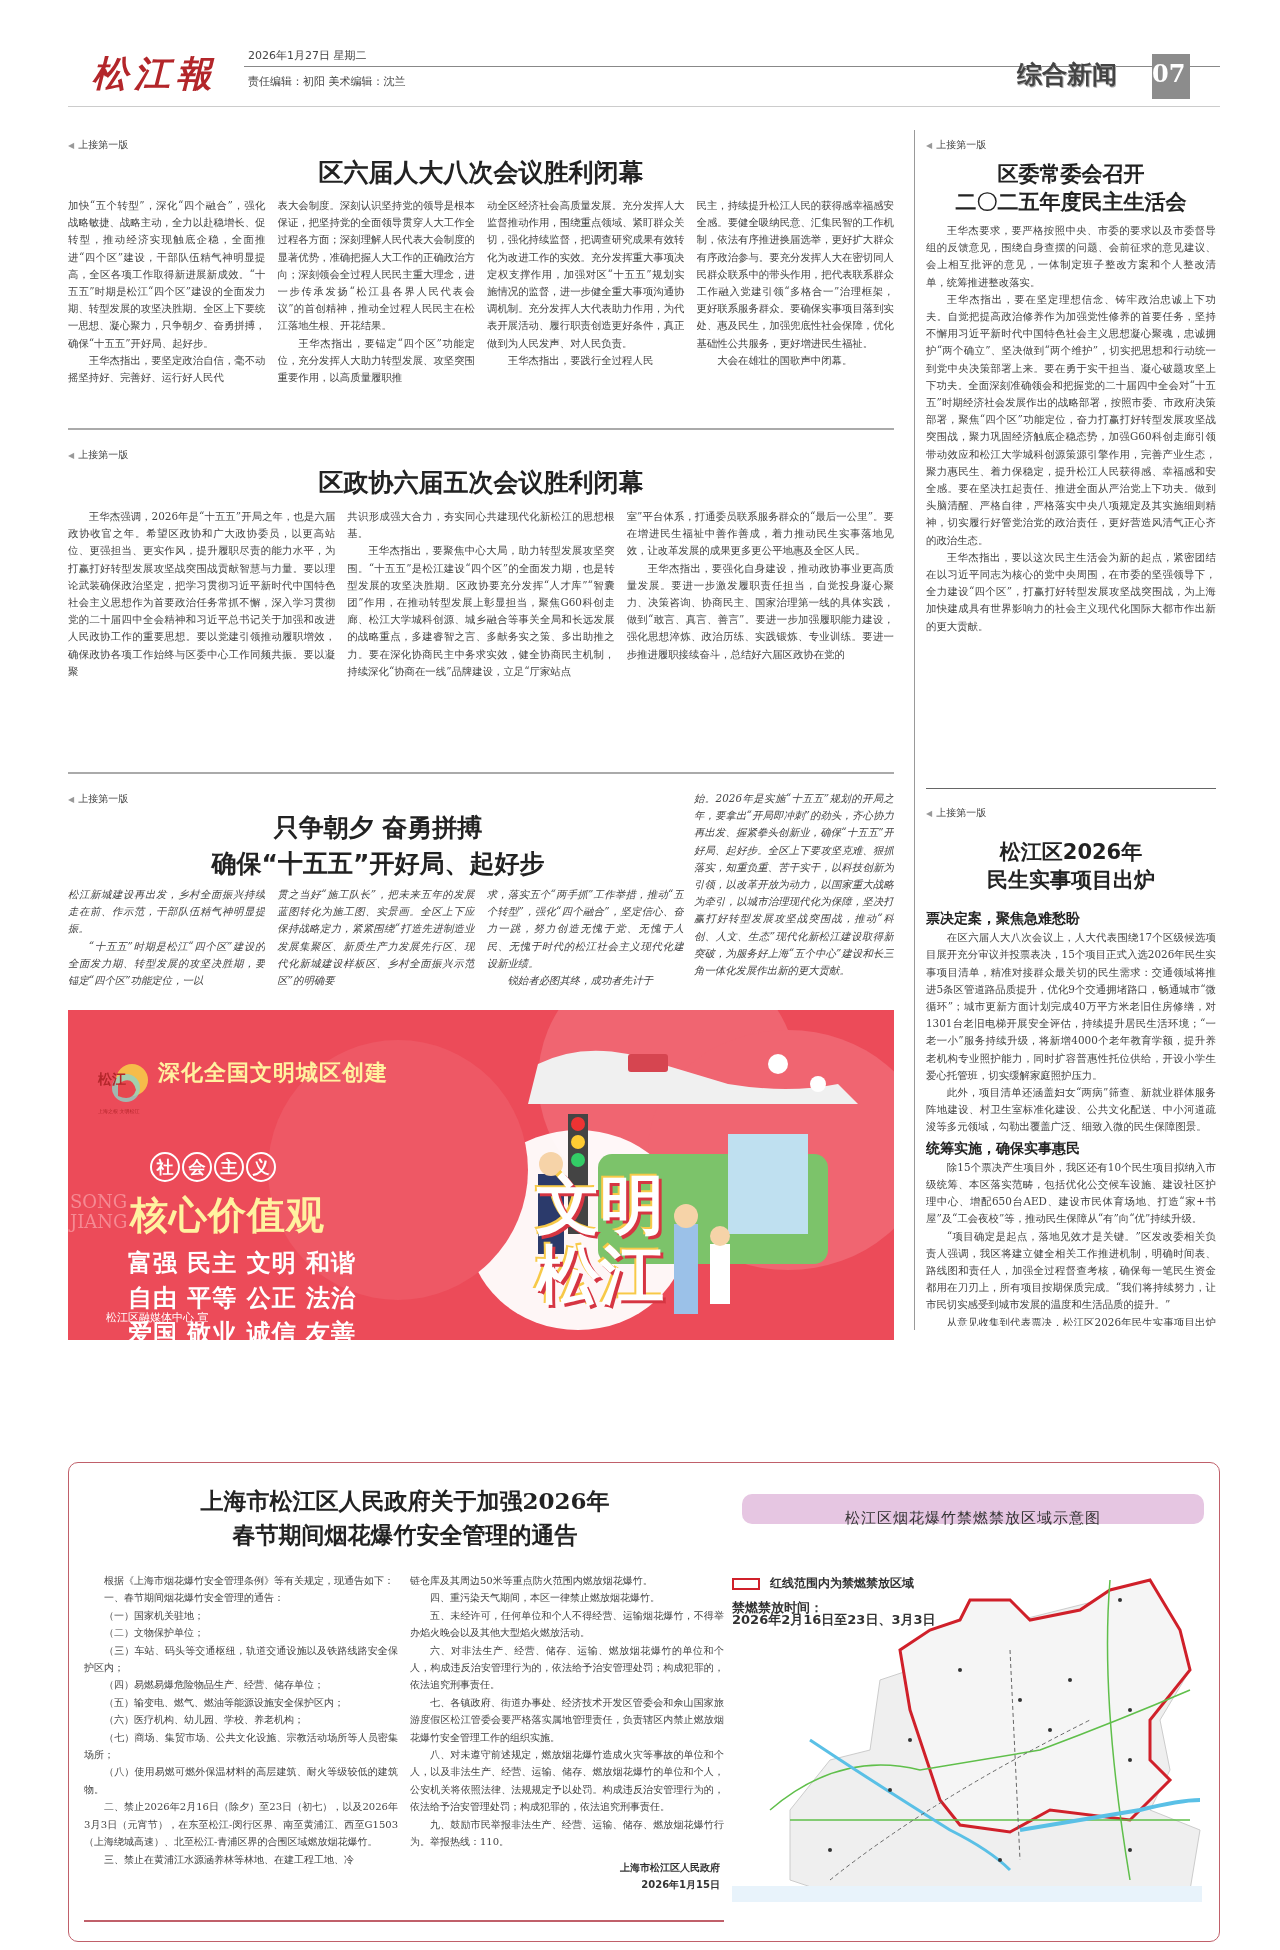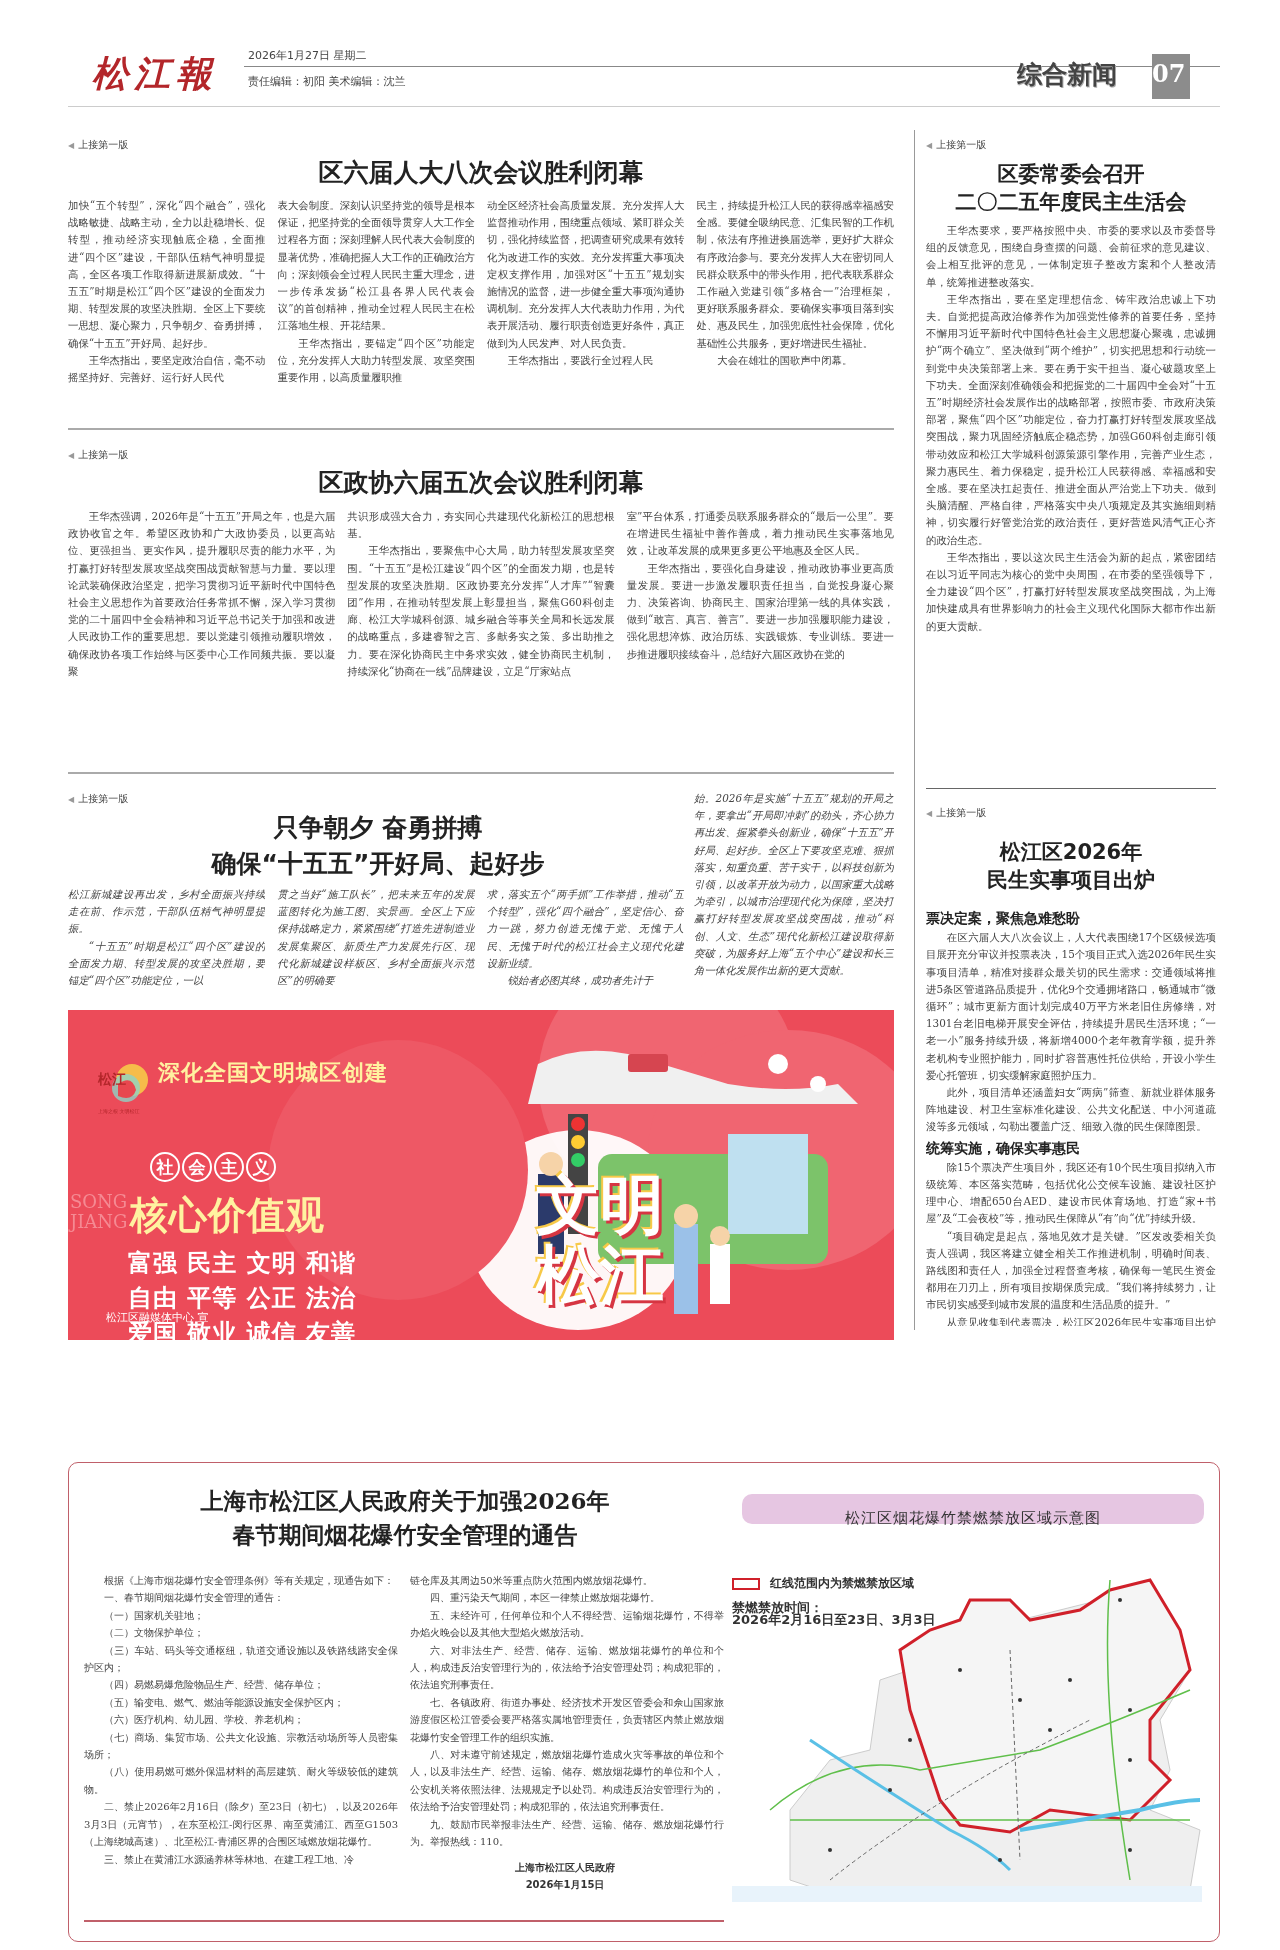--- a/index.html
+++ b/index.html
@@ -36,21 +36,21 @@
   .promo .logo { left: 28px; top: 44px; width: 60px; height: 60px; }
   .promo .logo-sub { left: 30px; top: 98px; font-size: 5px; color: #b3262a; }
   .promo .song { left: 2px; top: 182px; font-size: 18px; color: #f58a93; font-family: "DejaVu Serif", serif; line-height: 20px; }
   .promo .scene { left: 410px; top: 14px; width: 400px; height: 300px; }
   .promo .wm { left: 468px; top: 160px; font-size: 64px; color: #fff; font-weight: bold; font-family: "DejaVu Sans", sans-serif; text-shadow: 3px 3px 0 #d63542, -2px -2px 0 #f7c948; line-height: 70px; }
   
   .notice-box { left: 68px; top: 1462px; width: 1152px; height: 480px; border: 1.5px solid #c0606a; border-radius: 10px; }
   .notice-title { left: 90px; top: 1484px; width: 630px; font-size: 23px; font-weight: bold; color: #222; text-align: center; font-family: "DejaVu Serif", serif; line-height: 34px; }
   .notice-body { left: 84px; top: 1572px; width: 640px; }
   .notice-body .col { font-size: 10px; line-height: 17.4px; }
-  .notice-sign { text-align: center; font-family: "DejaVu Sans", sans-serif; font-weight: bold; font-size: 10px; color: #333; line-height: 17px; margin-top: 8px; padding-right: 4px; }
+  .notice-sign { text-align: right; font-family: "DejaVu Sans", sans-serif; font-weight: bold; font-size: 10px; color: #333; line-height: 17px; margin-top: 8px; padding-right: 4px; }
   .notice-bottom-rule { left: 84px; top: 1920px; width: 640px; height: 1.5px; background: #c0606a; }
   .map-banner { left: 742px; top: 1494px; width: 462px; height: 30px; background: #e6c6e2; border-radius: 10px; text-align: center; font-size: 15px; line-height: 48px; color: #333; font-family: "DejaVu Sans", sans-serif; letter-spacing: 1px; }
   .map-legend-box { left: 732px; top: 1578px; width: 28px; height: 12px; border: 2px solid #d0202a; }
   .map-legend-text { left: 770px; top: 1575px; font-size: 12px; font-weight: bold; color: #333; font-family: "DejaVu Sans", sans-serif; }
   .map-time { left: 732px; top: 1602px; font-size: 13px; font-weight: bold; color: #333; font-family: "DejaVu Sans", sans-serif; line-height: 12px; }
   .map-svg { left: 730px; top: 1560px; width: 490px; height: 340px; }
   .map-foot { left: 732px; top: 1886px; width: 470px; height: 16px; background: #e8f3fb; }
 </style>
 </head>
 <body>

